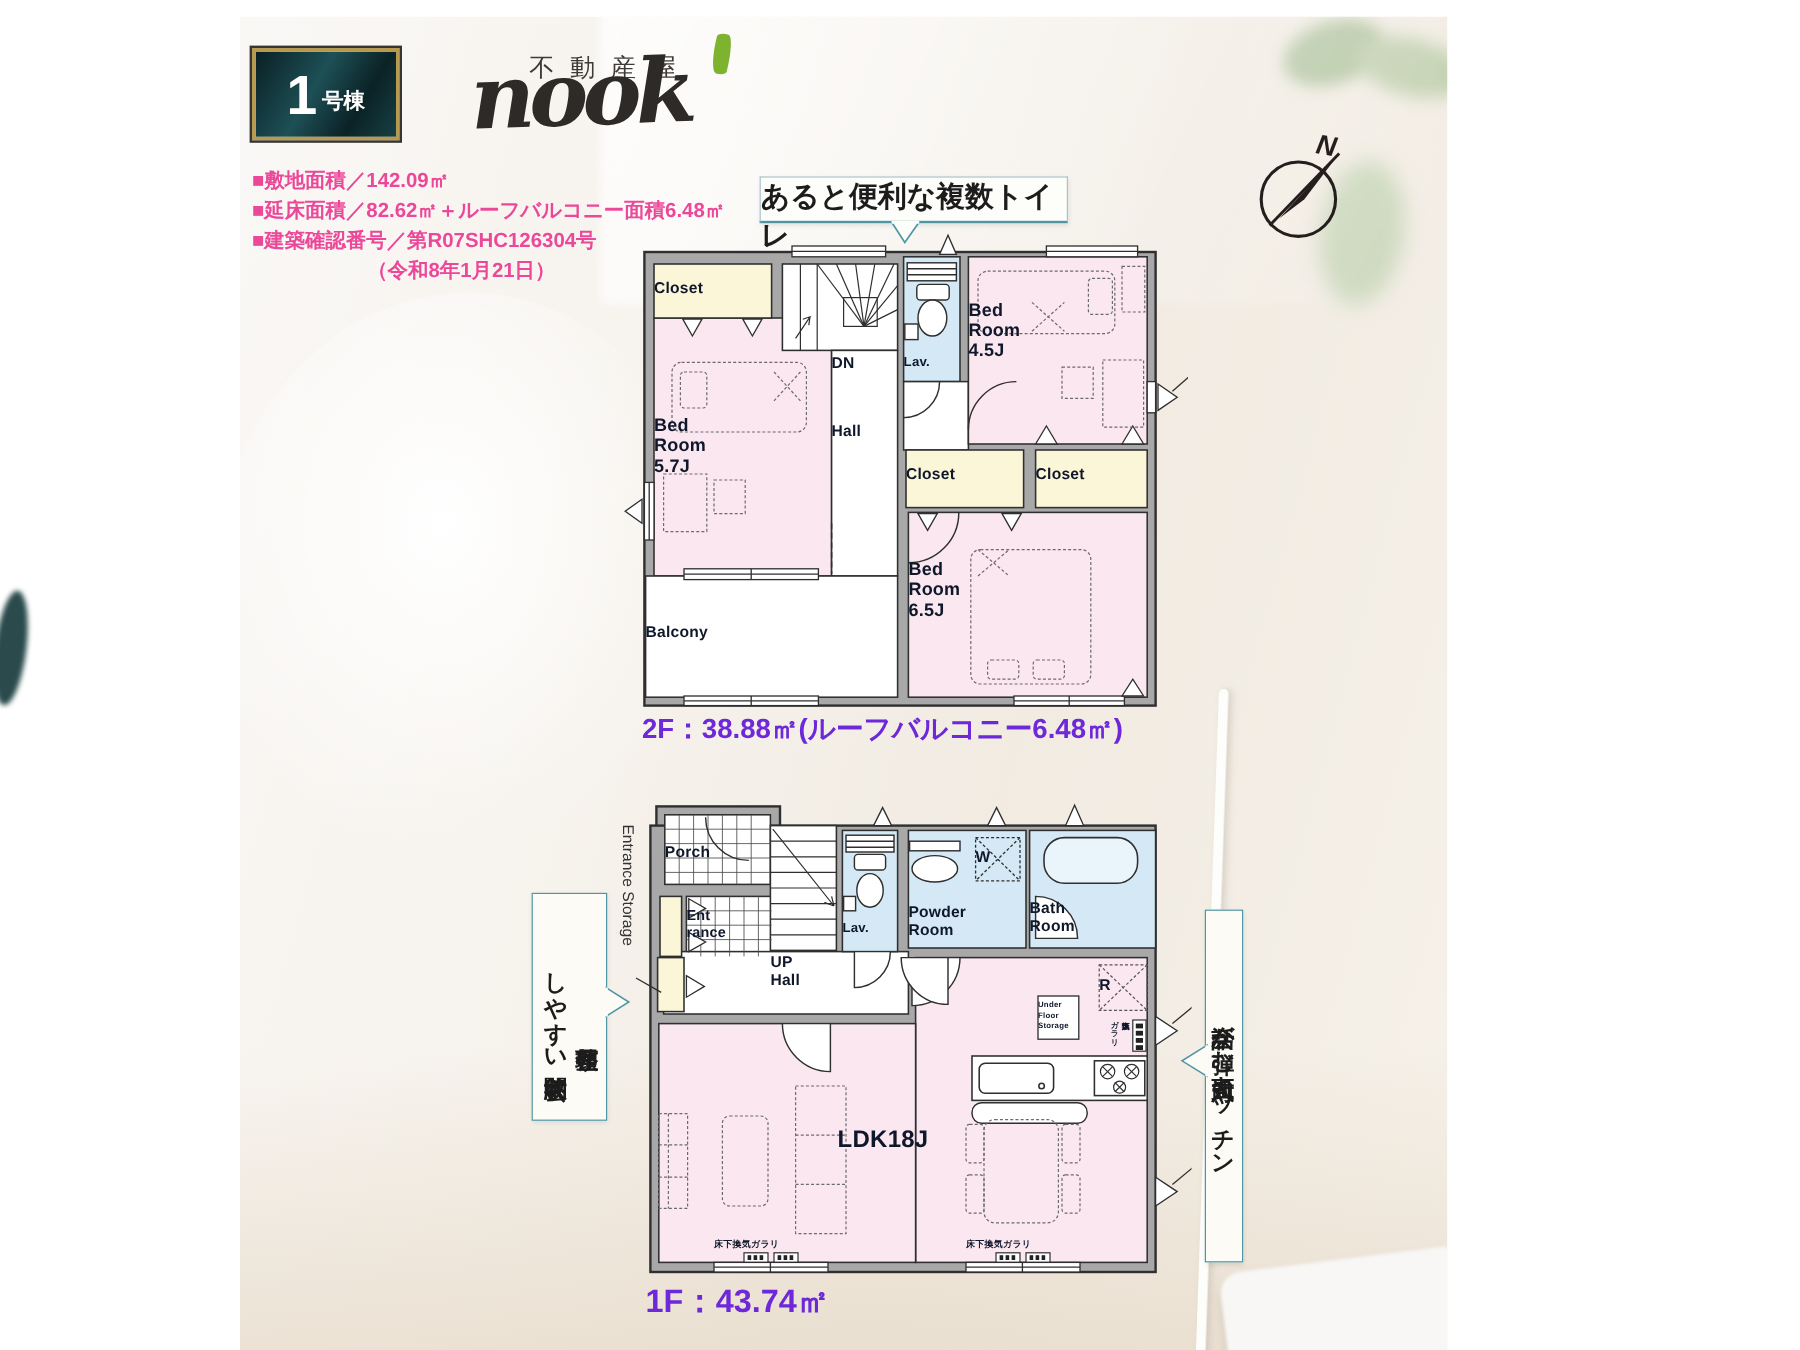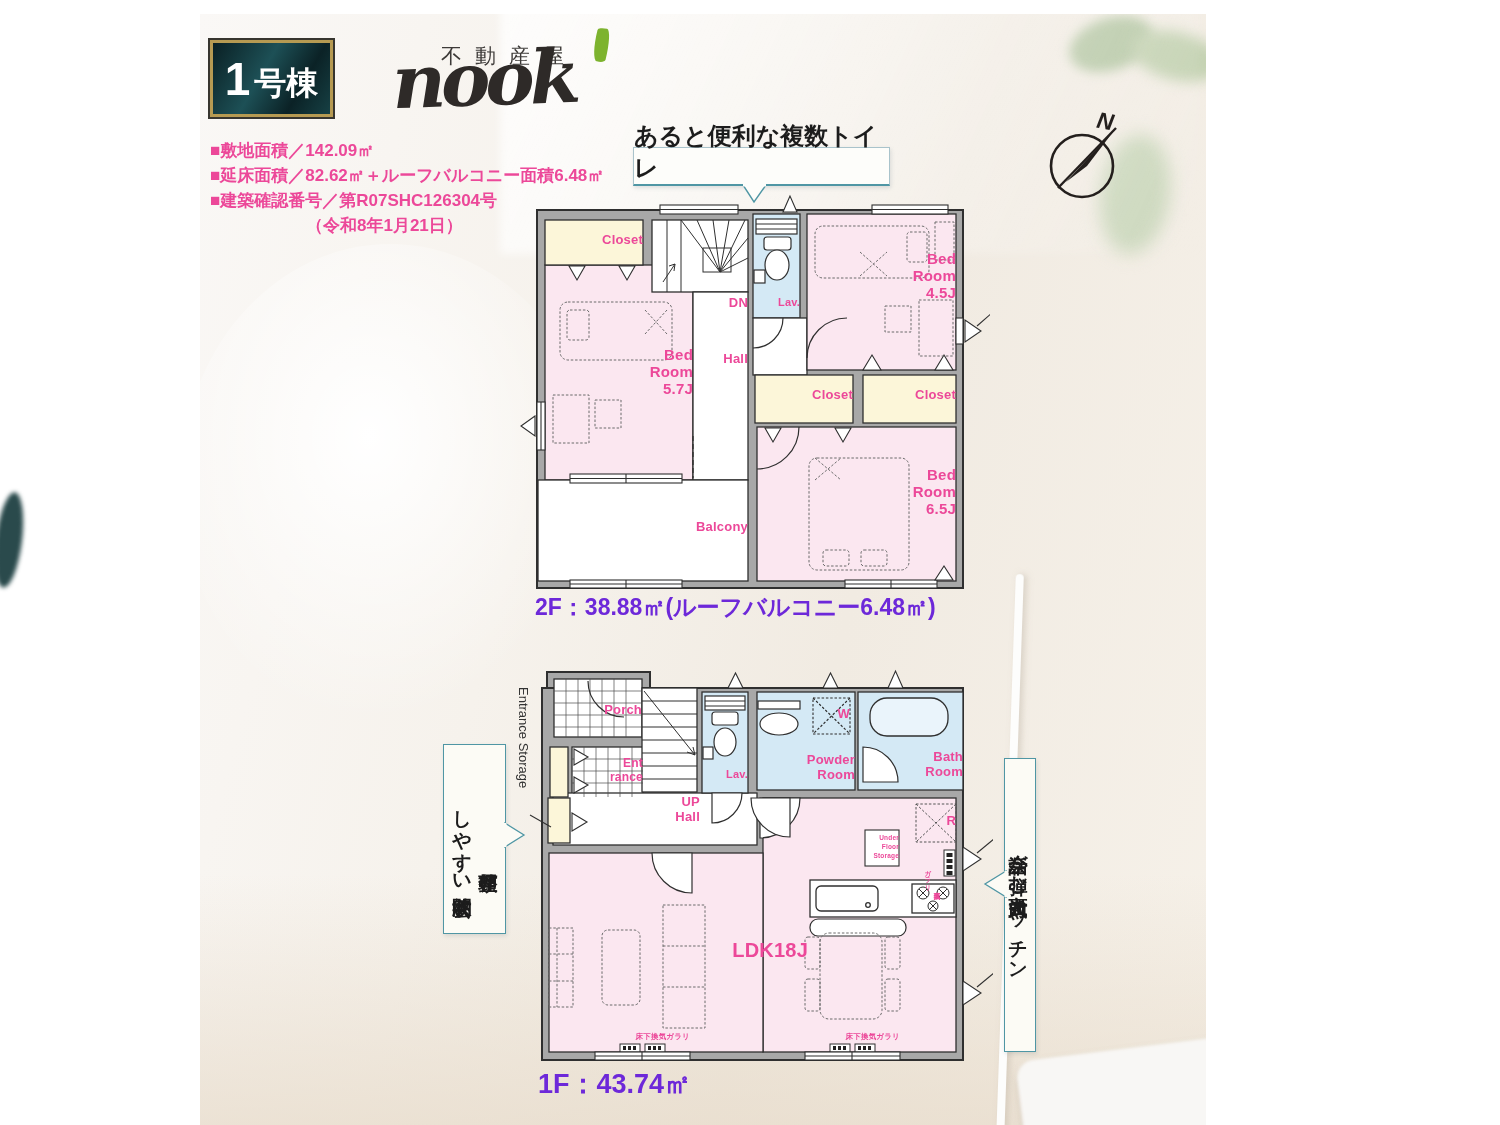--- a/index.html
+++ b/index.html
@@ -6,37 +6,37 @@
 html,body{background:#fff}
 body{font-family:"Liberation Sans","DejaVu Sans",sans-serif;color:#1f1f1f}
 .stage{position:relative;width:1500px;height:1125px;overflow:hidden;background:#fff}
 .abs{position:absolute}
 
 .photo{position:absolute;left:200px;top:14px;width:1006px;height:1111px;overflow:hidden;
  background:linear-gradient(105deg,#faf8f6 0%,#f6f2ec 35%,#f1ebe2 62%,#f6f1e9 100%)}
 .blob{position:absolute;border-radius:50%}
 
 .plan{position:absolute}
-.rl{position:absolute;text-align:right;white-space:pre-line;color:#ec4899;font-weight:600;line-height:1.14;letter-spacing:.2px}
+.rl{position:absolute;text-align:left;white-space:pre-line;color:#0f172a;font-weight:600;line-height:1.14;letter-spacing:.2px}
 .area-label{position:absolute;font-weight:700;color:#6d28d9;white-space:nowrap}
 
 .callout{position:absolute;background:#fdfdfa;border:1px solid #a9c3cb;border-bottom:2px solid #4f96a4;
- display:flex;align-items:flex-end;justify-content:center;font-weight:600;color:#1c1c1c;
+ display:flex;align-items:flex-start;justify-content:center;font-weight:600;color:#1c1c1c;
  box-shadow:1px 2px 4px rgba(90,110,115,.18)}
 .vcall{position:absolute;background:#fcfbf5;border:1px solid #4f96a4;color:#1c1c1c;font-weight:600;
  writing-mode:vertical-rl;text-align:center;box-shadow:1px 2px 4px rgba(90,110,115,.18);padding:8px 4px}
 .vcall span{display:block}
 .tail{position:absolute}
 
 .badge{position:absolute;left:210px;top:40px;width:123px;height:77px;display:flex;align-items:center;justify-content:center;gap:4px;
  background:linear-gradient(120deg,#0a2024 0%,#1d5056 42%,#0b2226 72%,#1640446 100%),#0e282c;
  background:linear-gradient(120deg,#0a2024 0%,#1d5056 42%,#0b2226 72%,#164044 100%);
  border:3px solid #b69a52;outline:2px solid #37352f;color:#fff}
 .badge .n1{font-size:46px;font-weight:700;line-height:1}
-.badge .n2{font-size:32px;font-weight:700;padding-top:10px}
+.badge .n2{font-size:18px;font-weight:700;padding-top:10px}
 .tagline{position:absolute;left:441px;top:42px;width:190px;font-size:21px;letter-spacing:13px;color:#3d3a38;font-weight:500}
 .brand{position:absolute;left:392px;top:36px;font-family:"DejaVu Serif","Liberation Serif",serif;
  font-style:italic;font-weight:700;font-size:74px;letter-spacing:-5px;color:#2e2a28;transform:rotate(-2deg)}
 .leaf{position:absolute;left:594px;top:28px;width:15px;height:34px;background:#7db32e;
  border-radius:60% 40% 55% 45%/10% 90% 10% 90%;transform:rotate(14deg)}
 .info{position:absolute;left:210px;top:139px;font-size:17px;line-height:1.47;color:#ec4899;font-weight:700;white-space:nowrap}
 .info .indent{padding-left:96px}
 .compass-n{position:absolute;left:1097px;top:108px;font-size:23px;font-weight:700;font-style:italic;transform:rotate(10deg);color:#241f1d}
 .ent-side{position:absolute;left:531px;top:687px;font-size:13px;color:#333;font-weight:500;white-space:nowrap;
  transform:rotate(90deg);transform-origin:0 0}

